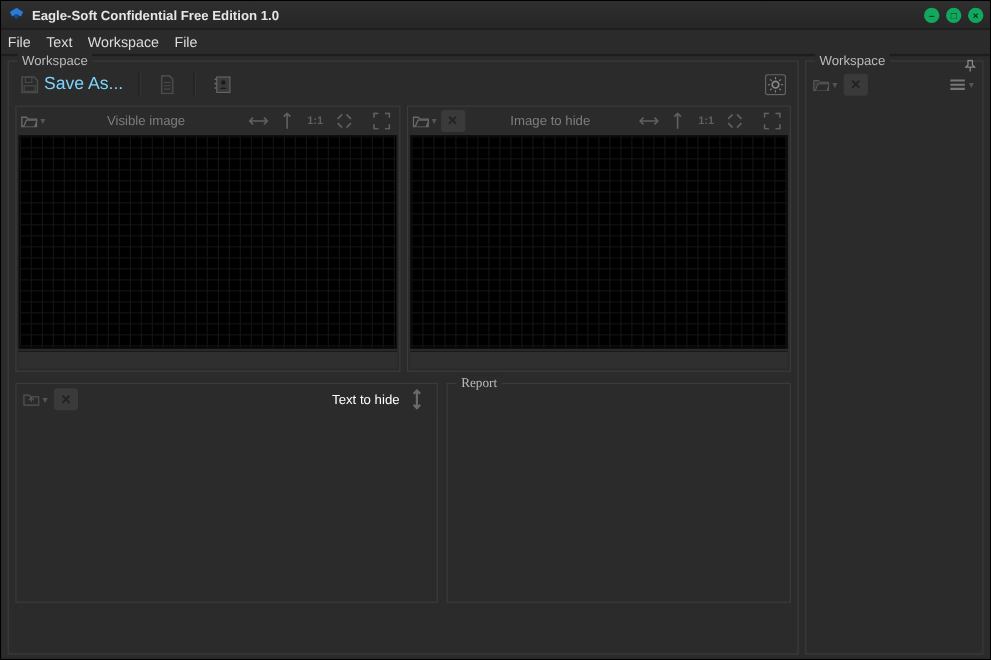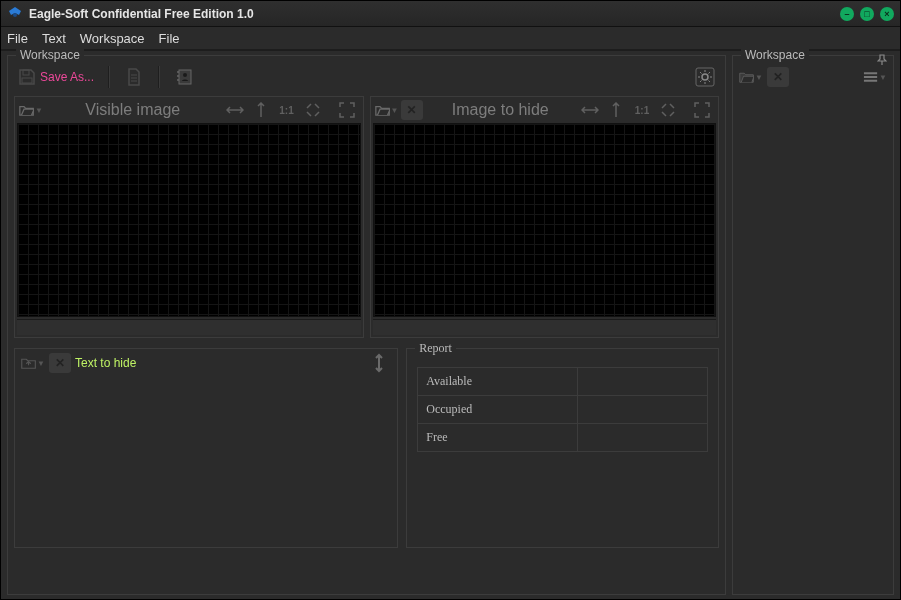--- a/index.html
+++ b/index.html
@@ -93,21 +93,21 @@
     margin-bottom: 4px;
   }
   .tbtn {
     height: 26px; min-width: 28px;
     display:flex; align-items:center; justify-content:center;
     color:#555;
     border-radius:2px;
     padding: 0 4px;
   }
   .tbtn.disabled { color:#4a4a4a; }
-  .tbtn .lbl { margin-left:4px; color:#ec4899; font-size:12px; }
+  .tbtn .lbl { margin-left:4px; color:#7dd3fc; font-size:16px; }
   .vsep { width:2px; height:22px; background:#1e1e1e; border-right:1px solid #3a3a3a; margin:0 6px;}
   .spacer { flex:1; }
 
   
   .images-row {
     display:flex; gap:6px;
     height: 242px;
   }
   .img-pane {
     flex:1;
@@ -115,21 +115,21 @@
     display:flex; flex-direction:column;
     background:#2b2b2b;
   }
   .img-toolbar {
     height:26px;
     display:flex; align-items:center;
     padding:0 4px;
     gap:2px;
     color:#6a6a6a;
   }
-  .img-toolbar .lbl2 { color:#7d7d7d; font-size:16px; }
+  .img-toolbar .lbl2 { color:#7d7d7d; font-size:12px; }
   .img-toolbar .grow { flex:1; display:flex; justify-content:center; }
   .ibtn {
     width:24px; height:22px;
     display:flex; align-items:center; justify-content:center;
     color:#606060;
   }
   .ibtn.box {
     background:#3a3a3a; border-radius:3px; color:#222;
     width:22px; height:20px;
   }
@@ -158,21 +158,21 @@
     flex: 1.1;
     border:1px solid #3c3c3c;
     display:flex; flex-direction:column;
   }
   .text-toolbar {
     height:28px;
     display:flex; align-items:center;
     padding:0 6px; gap:4px;
     color:#666;
   }
-  .text-toolbar .mid { flex:1; text-align:left; color:#bef264; }
+  .text-toolbar .mid { flex:1; text-align:right; color:#ffffff; }
   .text-area {
     flex:1;
     background:#2b2b2b;
     margin:2px;
   }
 
   .report-pane {
     flex: 0.9;
     position:relative;
   }
@@ -379,36 +379,20 @@
                   <path d="M6 2v16M3 5l3-3 3 3M3 15l3 3 3-3" stroke="#6a6a6a" stroke-width="2" fill="none"></path>
                 </svg>
               </div>
           </div>
           <div class="text-area"></div>
         </div>
 
         <div class="report-pane">
           <div class="panel">
             <div class="panel-title">Report</div>
-            <table class="report-table">
-              <tbody>
-                  <tr>
-                <td>Available</td>
-                <td class="val"></td>
-              </tr>
-              <tr>
-                <td>Occupied</td>
-                <td class="val"></td>
-              </tr>
-              <tr>
-                <td>Free</td>
-                <td class="val"></td>
-              </tr>
-            </tbody>
-              </table>
           </div>
         </div>
       </div>
 
     </div>
   </div>
 
   <div class="explorer-col">
     <div class="panel" style="flex:1; display:flex; flex-direction:column;">
       <div class="panel-title">Workspace</div>

